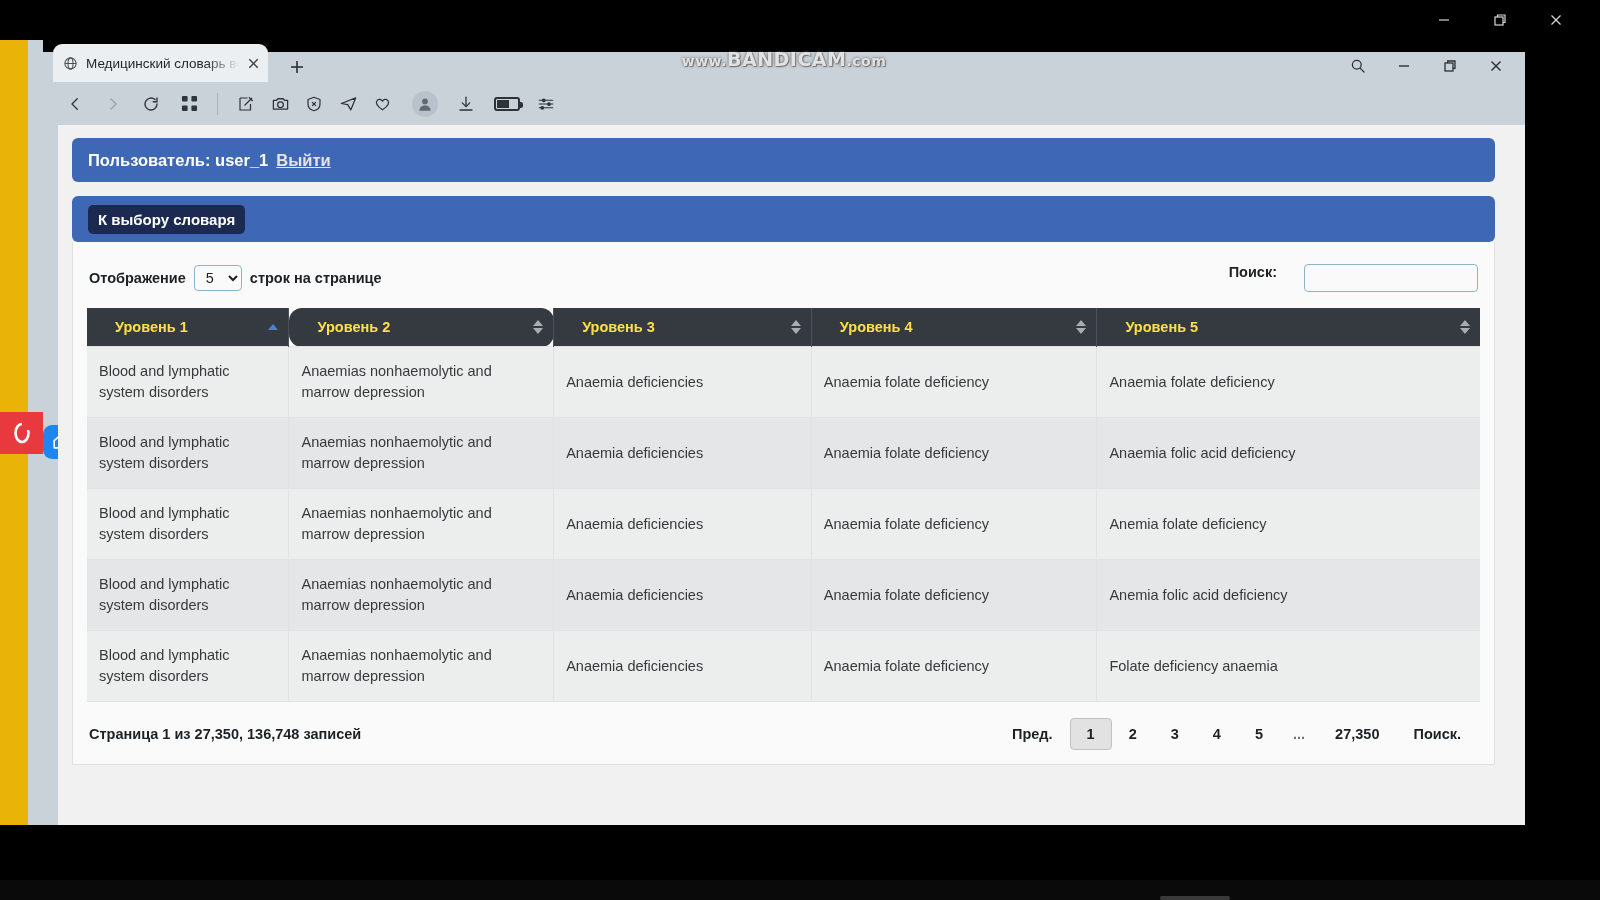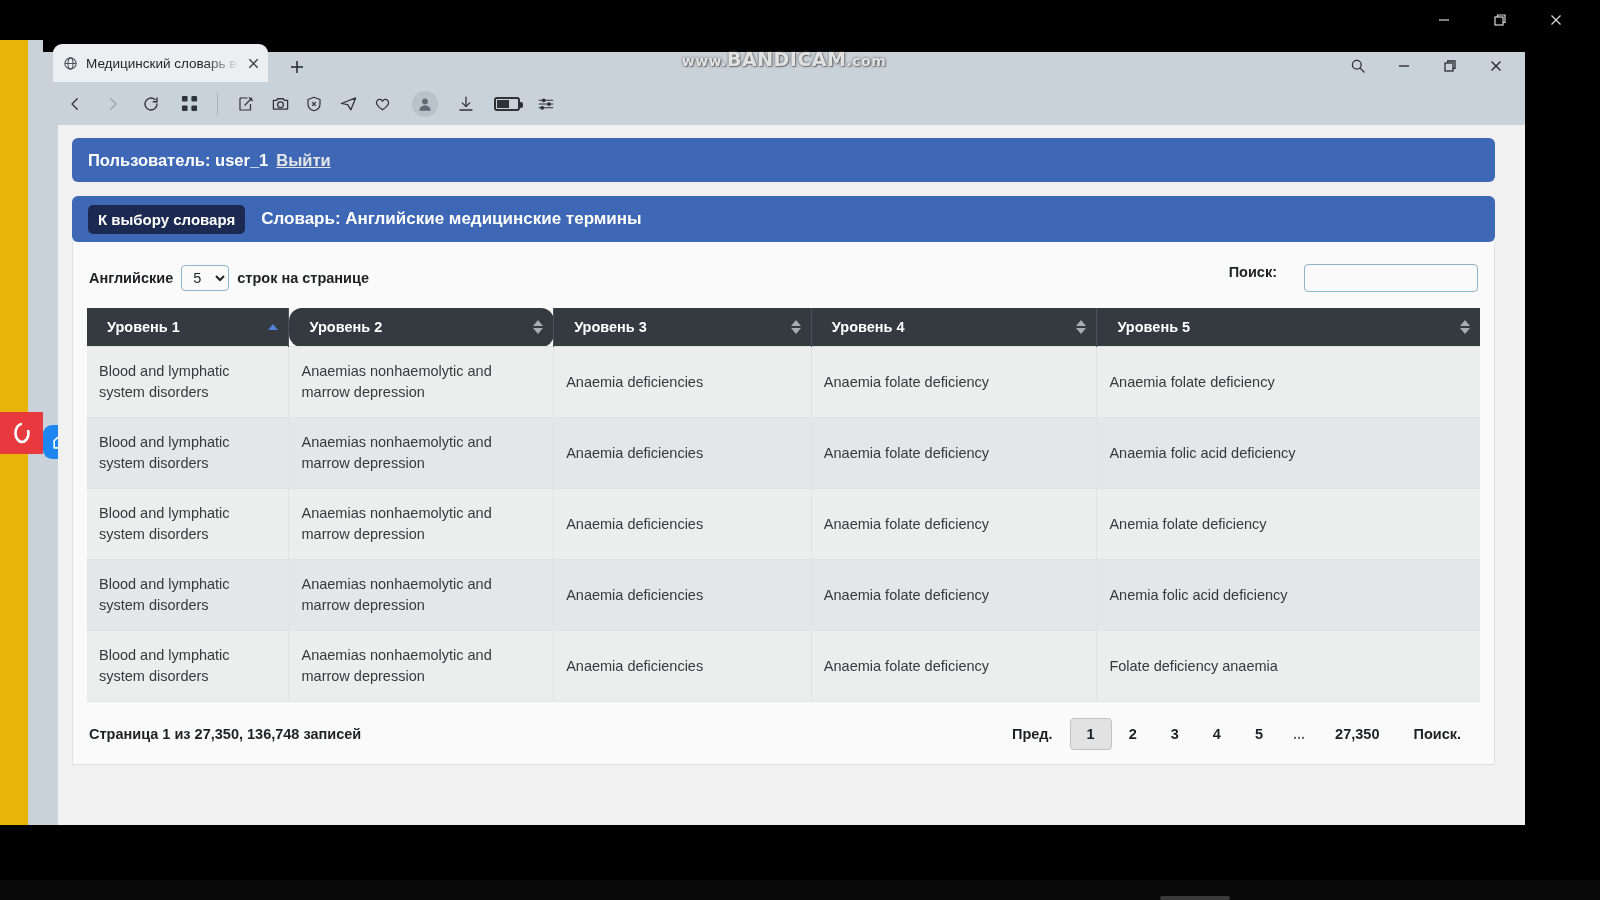--- a/index.html
+++ b/index.html
@@ -233,24 +233,24 @@
   #search-input {
     width: 174px; height: 28px;
     border: 1px solid #8fb4c9; border-radius: 4px;
     background: #fafafa;
     font-family: inherit; font-size: 14px;
     padding: 0 6px;
   }
 
   table { border-collapse: collapse; width: 100%; table-layout: fixed; }
   thead th {
-    background: #343a40; color: #ffffff;
+    background: #343a40; color: #fde047;
     font-size: 14.5px; font-weight: bold;
     text-align: left;
-    padding: 11px 20px;
+    padding: 11px 28px;
     border-right: 1px solid #4b5158;
     position: relative;
     white-space: nowrap;
   }
   thead th:last-child { border-right: none; }
   .sort-ind {
     position: absolute; right: 10px; top: 50%; transform: translateY(-50%);
     display: flex; flex-direction: column; gap: 2px; line-height: 0;
   }
   .sort-ind i {
@@ -556,28 +556,27 @@
     <div id="page">
       <div id="content">
 
         <div class="bar" id="user-bar">
           <span>Пользователь: user_1</span>
           <a id="logout-link" href="#">Выйти</a>
         </div>
 
         <div class="bar" id="dict-bar">
           <button id="back-btn">К выбору словаря</button>
-          <span id="dict-title">Словарь: Английские медицинские термины</span>
         </div>
 
         <div id="panel">
 
           <div id="table-controls">
             <div id="length-ctl">
-              <span>Английские</span>
+              <span>Отображение</span>
               <select id="length-select"><option value="5">5</option><option value="10">10</option><option value="25">25</option><option value="50">50</option><option value="100">100</option></select>
               <span>строк на странице</span>
             </div>
             <div id="search-ctl">
               <label>Поиск:</label>
               <input id="search-input" type="text" placeholder="" style="">
             </div>
           </div>
 
           <table>

